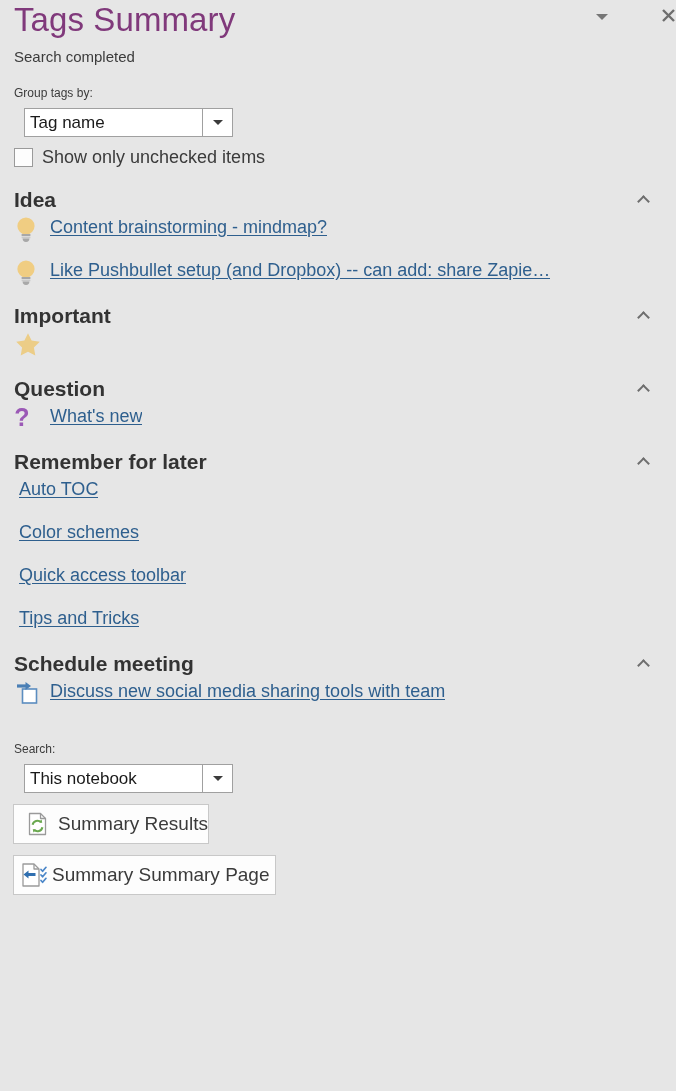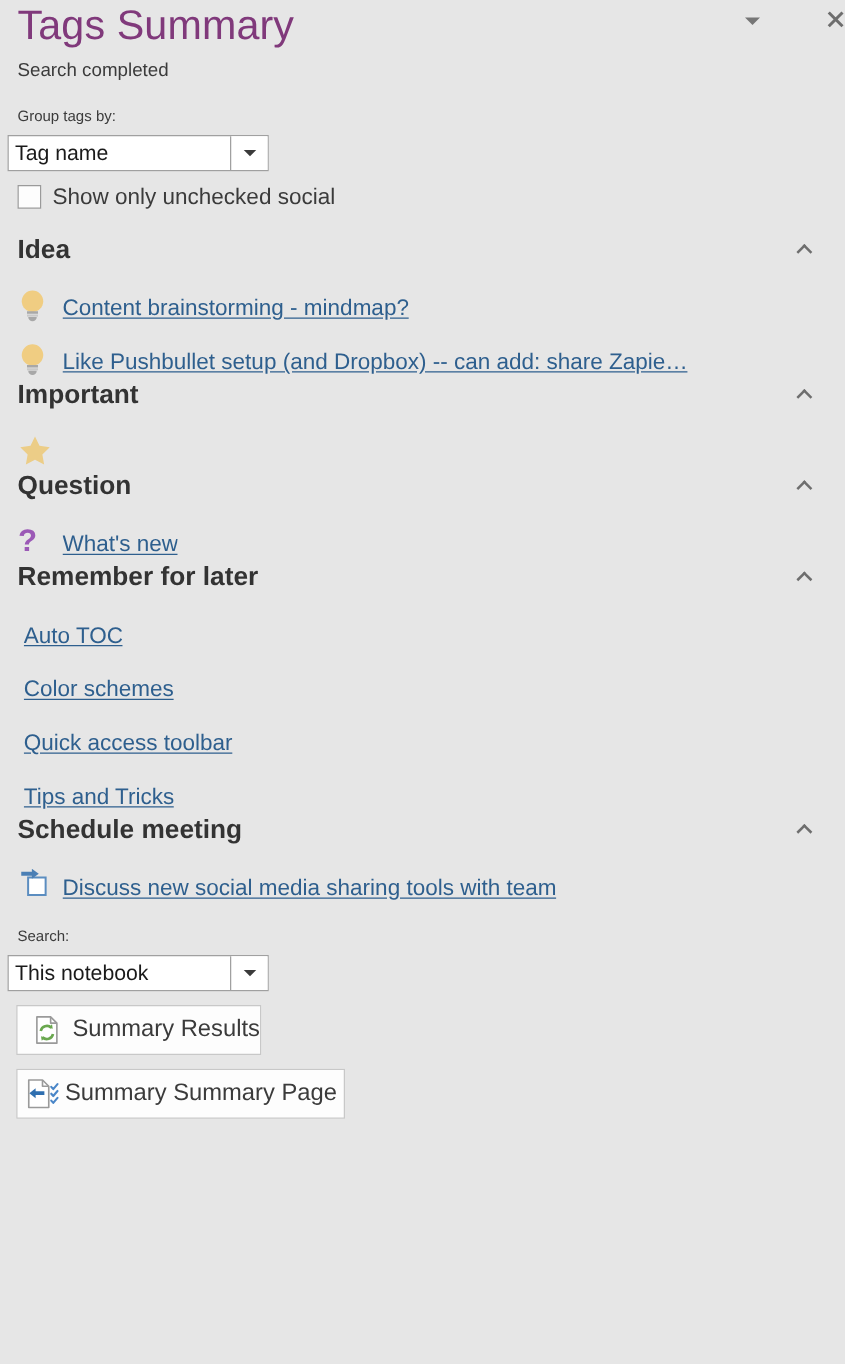--- a/index.html
+++ b/index.html
@@ -60,21 +60,21 @@
     color: #3b3b3b;
     line-height: 22px;
   }
   .field-label {
     margin: 14px 0 4px 14px;
     font-size: 12px;
     color: #3b3b3b;
     line-height: 22px;
   }
   .combo {
-    margin-left: 6px;
+    margin-left: 24px;
     width: 209px;
     height: 29px;
     display: flex;
     border: 1px solid #a0a0a0;
     background: #ffffff;
   }
   .combo-value {
     flex: 1;
     padding: 0 5px;
     font-size: 17px;
@@ -152,21 +152,21 @@
     width: 9px; height: 9px;
     border-left: 2.4px solid #6e6e6e;
     border-top: 2.4px solid #6e6e6e;
     transform: rotate(45deg);
     margin-top: 3px;
   }
 
   .item {
     height: 43px;
     display: flex;
-    align-items: flex-end;
+    align-items: flex-start;
     padding-left: 14px;
   }
   .item.no-icon { padding-left: 19px; }
   .item-icon {
     width: 36px;
     flex: none;
     display: flex;
     align-items: center;
     justify-content: flex-start;
   }
@@ -240,21 +240,21 @@
 
 <div class="combo">
   <div class="combo-value">Tag name</div>
   <div class="combo-arrow">
     <i></i>
   </div>
 </div>
 
 <div class="checkbox-row">
   <span class="checkbox-box"></span>
-  <span class="checkbox-label">Show only unchecked social</span>
+  <span class="checkbox-label">Show only unchecked items</span>
 </div>
 
 <div class="groups">
 
   <div class="group">
     <div class="group-header">
       <span class="group-title">Idea</span>
       <span class="group-collapse">
         <span class="chev-up"></span>
       </span>

